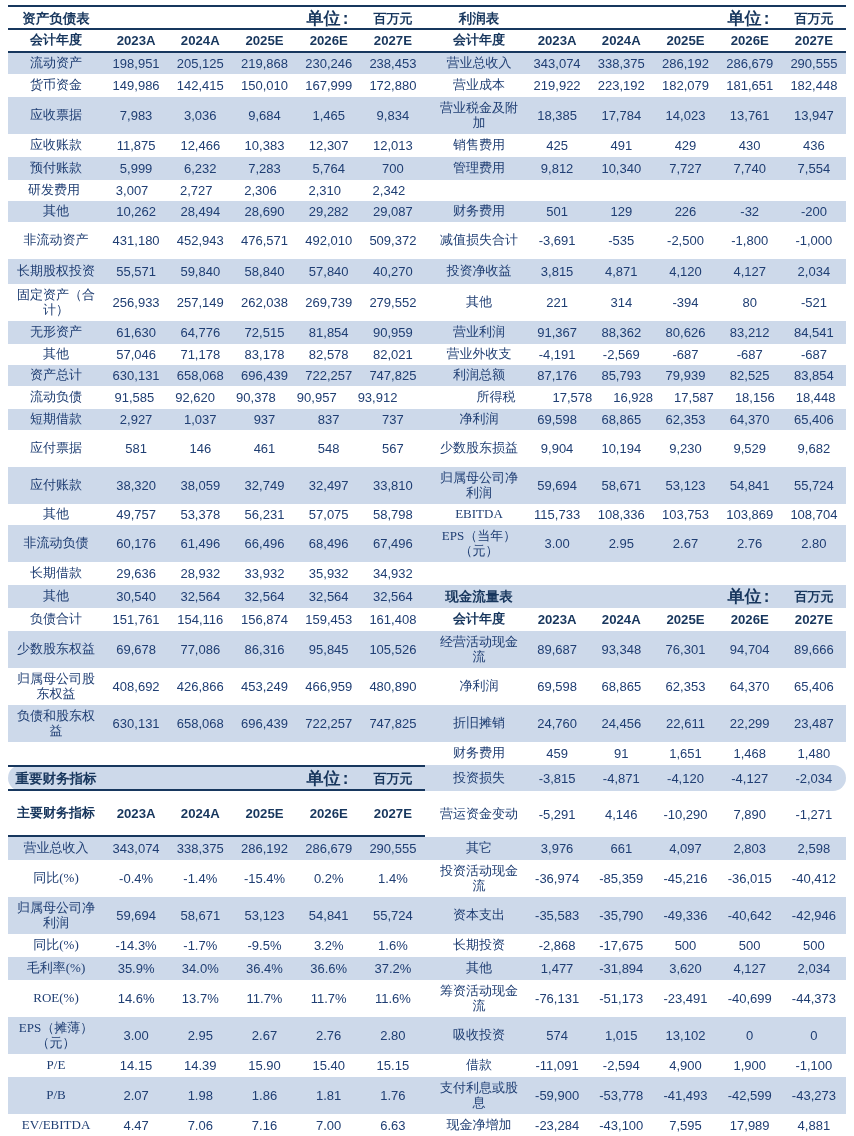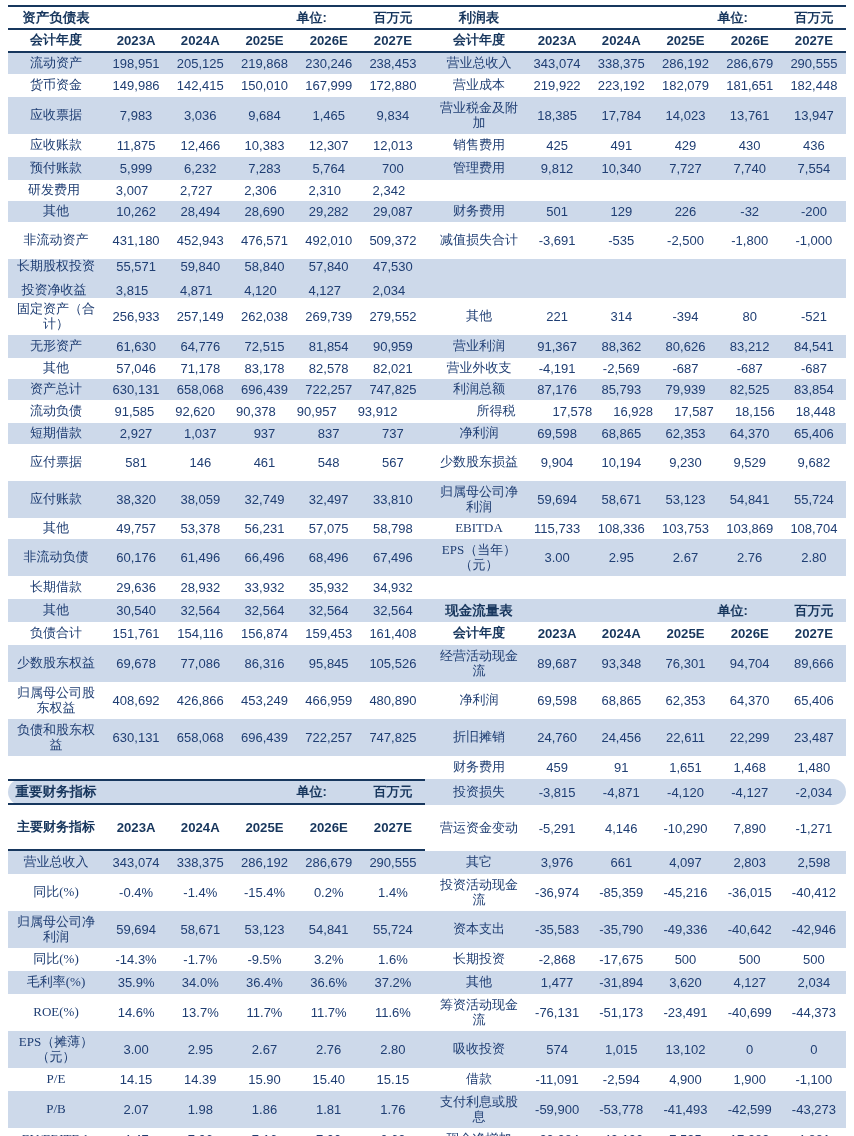--- a/index.html
+++ b/index.html
@@ -12,21 +12,21 @@
   .trow{display:flex;gap:8px;box-sizing:border-box;}
   .trow.stripe{background:var(--stripe);}
   .trow.fb{border-bottom:2px solid var(--border);}
   .half{display:grid;align-items:center;height:100%;box-sizing:border-box;}
   .half.left{width:417px;grid-template-columns:96px repeat(5,1fr);}
   .half.right{width:413px;grid-template-columns:92px repeat(5,1fr);}
   .half.bt{border-top:2px solid var(--border);}
   .half.bb{border-bottom:2px solid var(--border);}
   .ttl{grid-column:1/2;text-align:center;white-space:nowrap;overflow:visible;
        font-family:"Liberation Serif",serif;font-weight:bold;color:var(--bold-navy);font-size:13.5px;}
-  .unitl{grid-column:5/6;text-align:left;font-family:Liberation Sans, sans-serif;font-weight:bold;color:var(--bold-navy);font-size:13px;}
+  .unitl{grid-column:5/6;text-align:center;font-family:Liberation Mono, monospace;font-weight:bold;color:var(--bold-navy);font-size:17px;}
   .unitv{grid-column:6/7;text-align:center;font-family:"Liberation Serif",serif;font-weight:bold;color:var(--bold-navy);font-size:13px;}
   .headlab{grid-column:1/2;text-align:center;font-family:"Liberation Serif",serif;font-weight:bold;color:var(--bold-navy);font-size:13px;line-height:1.12;padding:0 2px;}
   .year{text-align:center;font-weight:bold;color:var(--bold-navy);font-size:13.2px;}
   .lab{grid-column:1/2;text-align:center;font-family:"Liberation Serif",serif;color:var(--navy);font-size:13px;line-height:1.15;padding:0 3px;}
   .val{text-align:center;color:var(--navy);font-size:13px;}
 </style>
 </head>
 <body>
 
 <div class="page">
@@ -190,28 +190,28 @@
         </div>
         <div class="half right">
           <div class="lab">减值损失合计</div>
           <div class="val">-3,691</div>
           <div class="val">-535</div>
           <div class="val">-2,500</div>
           <div class="val">-1,800</div>
           <div class="val">-1,000</div>
         </div>
       </div>
-      <div class="trow stripe" style="height: 39px; flex-direction: column;">
+      <div class="trow stripe" style="height: 25px;">
         <div class="half left">
           <div class="lab">长期股权投资</div>
           <div class="val">55,571</div>
           <div class="val">59,840</div>
           <div class="val">58,840</div>
           <div class="val">57,840</div>
-          <div class="val">47,530</div>
+          <div class="val">40,270</div>
         </div>
         <div class="half right">
           <div class="lab">投资净收益</div>
           <div class="val">3,815</div>
           <div class="val">4,871</div>
           <div class="val">4,120</div>
           <div class="val">4,127</div>
           <div class="val">2,034</div>
         </div>
       </div>

